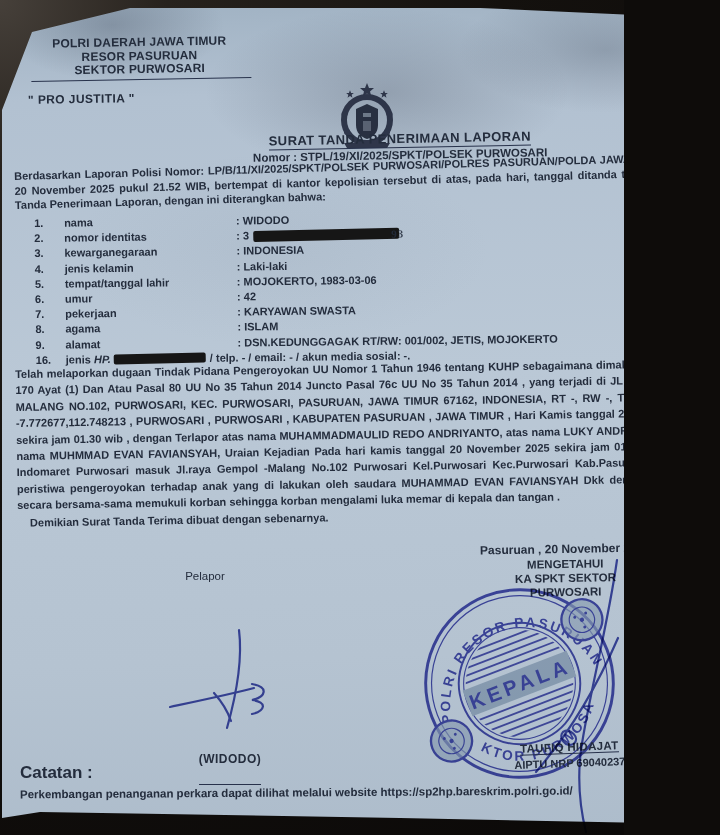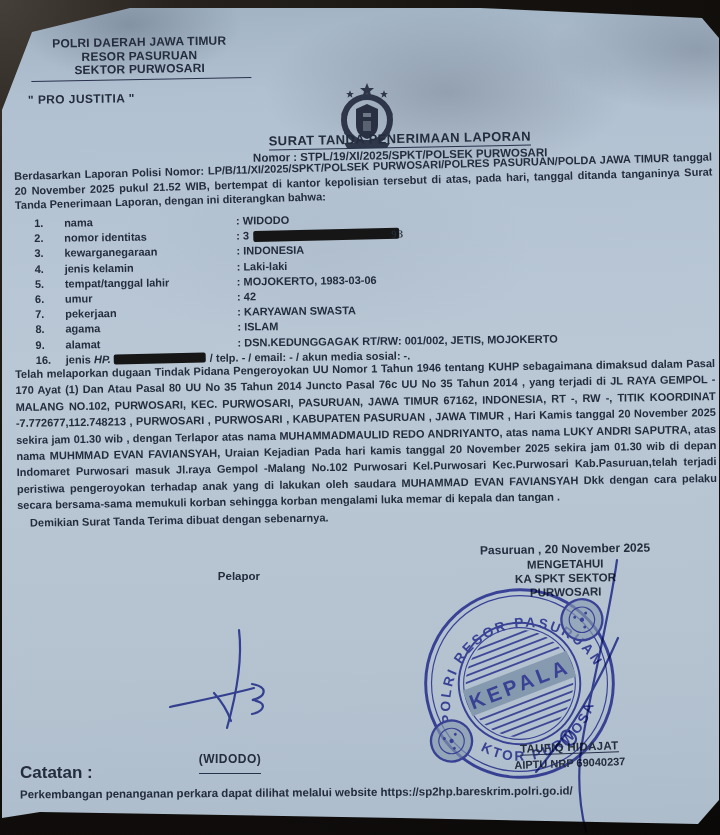--- a/index.html
+++ b/index.html
@@ -1,16 +1,16 @@
 <!DOCTYPE html>
 <html><head>
 <meta charset="utf-8">
 <style>
   html,body{margin:0;padding:0;background:#0e0c0a;}
-  .page{position:relative;width:720px;height:835px;overflow:hidden;
+  .page{position:relative;width:624px;height:835px;overflow:hidden;
         background:radial-gradient(circle at 0% 0%, #46403a 0%, #27221d 16%, #14110e 48%, #0b0908 100%);
         font-family:"Liberation Sans", sans-serif;}
   .paper{position:absolute;inset:0;
         clip-path:polygon(2px 110px, 32px 32px, 130px 8px, 480px 8px, 702px 18px, 719px 38px,
                           719px 800px, 698px 824px, 400px 818px, 40px 812px, 2px 818px);
         background:
           radial-gradient(ellipse 260px 120px at 62% 11%, rgba(74,84,99,.30), transparent 70%),
           radial-gradient(ellipse 210px 90px at 97% 6%, rgba(66,76,92,.28), transparent 70%),
           radial-gradient(ellipse 160px 80px at 18% 3%, rgba(56,66,82,.30), transparent 70%),
           radial-gradient(ellipse 300px 140px at 45% 30%, rgba(120,134,150,.10), transparent 70%),
@@ -41,27 +41,27 @@
           transform:rotate(-.6deg);}
   .r1{width:146px;height:11px;margin:0 2px 2px 4px;}
   .r2{width:92px;height:10px;margin:0 4px 2px 3px;}
   .tail{letter-spacing:1px;opacity:.85;margin-left:-10px;font-family:Liberation Serif, serif;}
   .bodypar{left:15px;top:366px;width:700px;font-size:11px;font-weight:bold;line-height:16.4px;
            transform:rotate(-.9deg);transform-origin:0 0;}
   .closing{left:30px;top:514px;font-size:11px;font-weight:bold;transform:rotate(-1deg);}
   .placedate{left:452px;top:542px;width:226px;font-size:12px;font-weight:bold;transform:rotate(-1deg);}
   .ack{left:468px;top:558px;width:195px;font-size:11.5px;font-weight:bold;line-height:13.8px;
        transform:rotate(-1deg);}
-  .pelapor{left:150px;top:570px;width:110px;font-size:11.5px;font-weight:bold;text-align:right;}
+  .pelapor{left:150px;top:570px;width:110px;font-size:11.5px;font-weight:normal;}
   .officer{left:467px;top:737px;width:205px;transform:rotate(-2deg);}
   .officer-name{font-size:11.5px;font-weight:bold;letter-spacing:.3px;display:inline-block;
                 border-bottom:1.6px solid #27314b;padding-bottom:0;}
   .officer-nrp{font-size:11px;font-weight:bold;margin-top:2px;}
   .widodo{left:160px;top:752px;width:140px;font-size:12px;font-weight:bold;}
-  .widodo span{display:inline-block;border-bottom:1.7px solid #27314b;padding-bottom:7px;letter-spacing:.5px;}
+  .widodo span{display:inline-block;border-bottom:1.7px solid #27314b;padding-bottom:18px;letter-spacing:.5px;}
   .cat-label{left:20px;top:763px;font-size:17px;font-weight:bold;}
   .cat-note{left:20px;top:786px;width:690px;font-size:11.5px;font-weight:bold;transform:rotate(-.4deg);}
   .stamp{left:412px;top:576px;mix-blend-mode:multiply;opacity:.9;}
   .sigs{left:0;top:0;mix-blend-mode:multiply;pointer-events:none;}
 </style>
 </head>
 <body>
 
 <div class="page">
   <div class="paper abs"></div>

